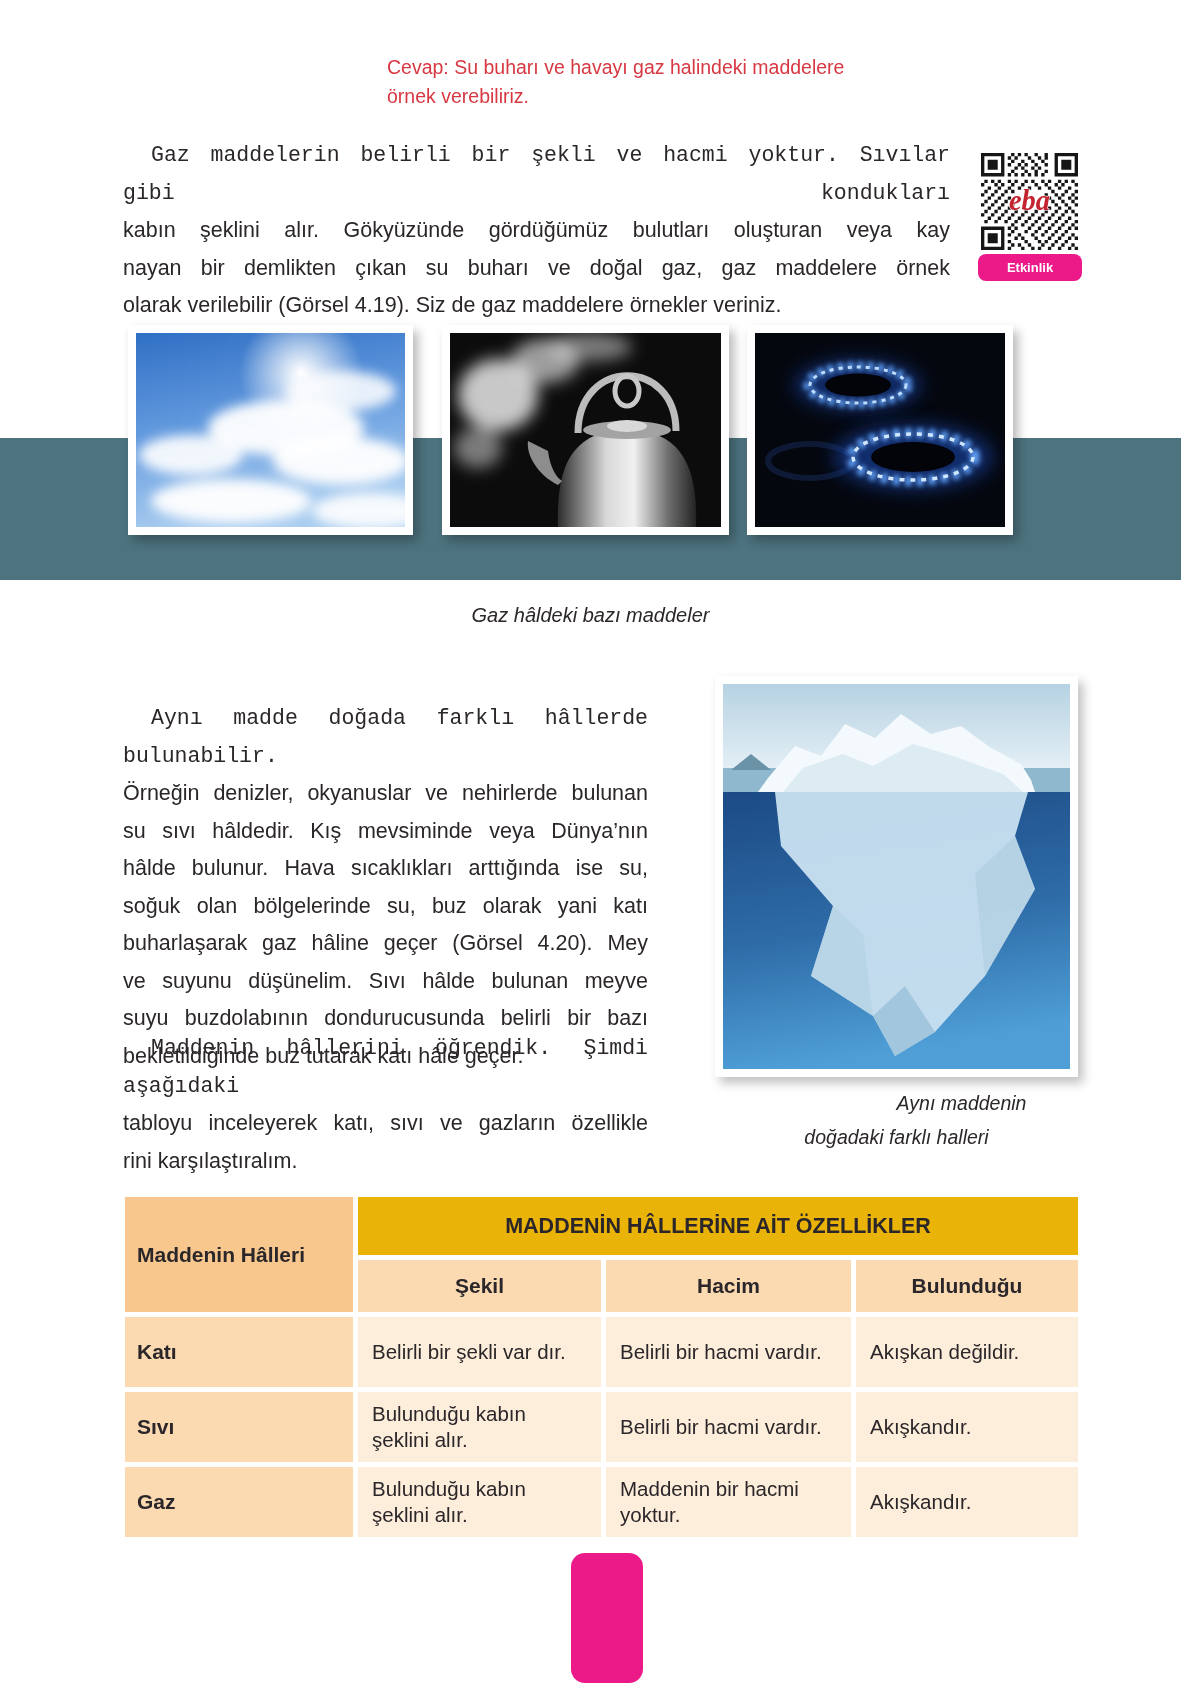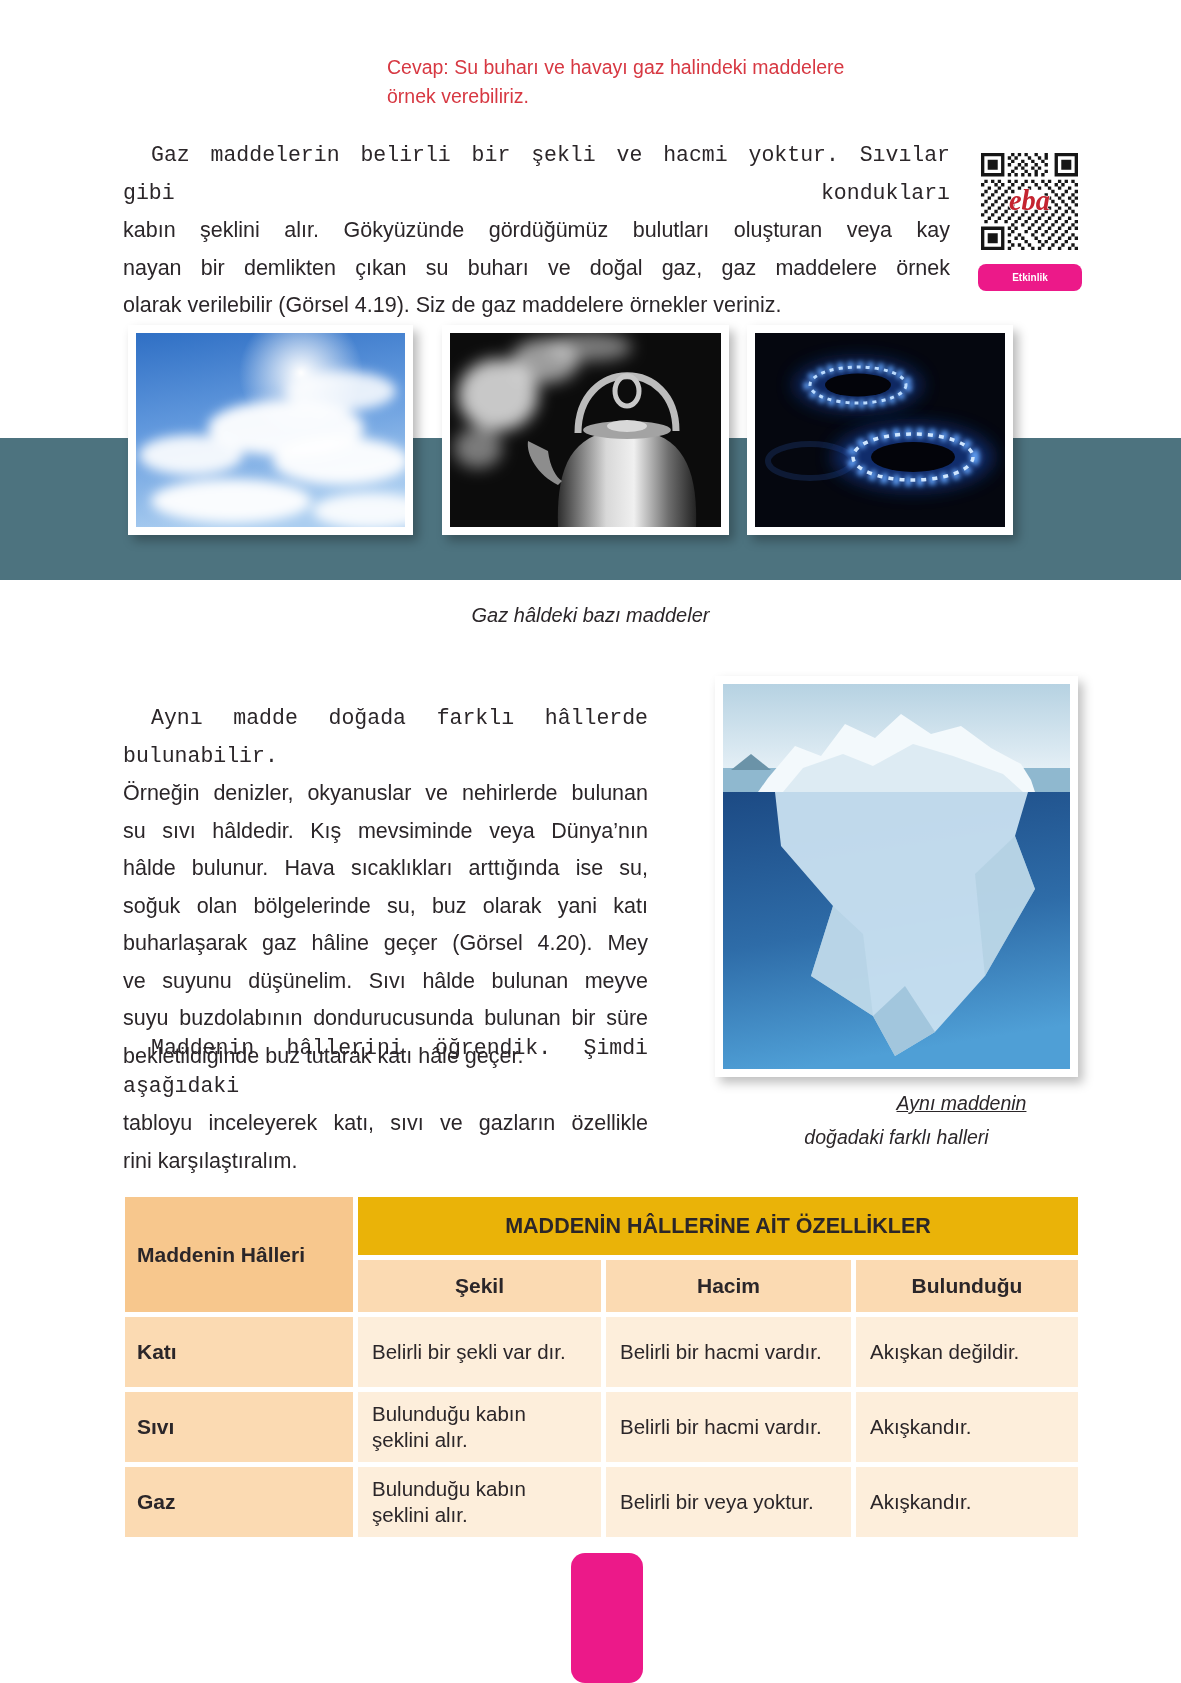--- a/index.html
+++ b/index.html
@@ -12,40 +12,40 @@
   .para .jline{text-align:justify;text-align-last:justify;}
   .para .lastline{text-align:left;}
   .para .indent{text-indent:28px;font-family:Liberation Mono, monospace;}
   #para1{left:123px;top:137px;width:827px;}
   #para2{left:123px;top:700px;width:525px;}
   #para3{left:123px;top:1030px;width:525px;}
   
   .qr-wrap{position:absolute;left:978px;top:153px;width:104px;}
   .qr-box{width:97px;height:97px;margin-left:3px;}
   .qr-box svg{width:100%;height:100%;display:block;}
-  .etkinlik{margin-top:14px;width:104px;height:27px;background:#ec1989;color:#fff;
-            font-size:10px;font-weight:bold;border-radius:8px;display:flex;
+  .etkinlik{margin-top:4px;width:104px;height:27px;background:#ec1989;color:#fff;
+            font-size:13px;font-weight:bold;border-radius:8px;display:flex;
             align-items:center;justify-content:center;border:none;cursor:pointer;}
   
   .band{position:absolute;left:0;top:438px;width:1181px;height:142px;background:#4d737f;z-index:1;}
   
   .photo{position:absolute;top:325px;background:#fff;padding:8px;z-index:2;
          box-shadow:5px 6px 10px rgba(0,0,0,0.28);}
   .photo svg{display:block;}
   #photo1{left:128px;}
   #photo2{left:442px;}
   #photo3{left:747px;}
   .caption{position:absolute;font-style:italic;font-size:20px;color:#2b2629;}
   #caption-gas{left:0;top:604px;width:1181px;text-align:center;}
   
   .figure{position:absolute;left:715px;top:676px;background:#fff;padding:8px;
           box-shadow:5px 6px 10px rgba(0,0,0,0.25);}
   .figure svg{display:block;}
   #caption-ice{left:715px;top:1086px;width:363px;text-align:center;font-size:19.5px;line-height:34px;}
-  #caption-ice .shift{text-indent:130px;text-decoration:underline;}
+  #caption-ice .shift{text-indent:130px;}
   
   .mtable{position:absolute;left:125px;top:1197px;width:953px;display:grid;
           grid-template-columns:228px 243px 245px 222px;
           grid-template-rows:58px 52px 70px 70px 70px;gap:5px;}
   .mtable div{display:flex;align-items:center;}
   .th-corner{grid-column:1;grid-row:1/3;background:#f7c78d;font-weight:bold;font-size:21px;padding-left:12px;}
   .th-main{grid-column:2/5;grid-row:1;background:#eab308;font-weight:bold;font-size:21.5px;justify-content:center;}
   .th-sub{background:#fbdab2;font-weight:bold;font-size:21px;justify-content:center;}
   .row-label{background:#fbdab2;font-weight:bold;font-size:21px;padding-left:12px;text-align:center;}
   .cell{background:#fdeedb;font-size:20.5px;padding:6px 14px;line-height:26px;}
@@ -231,21 +231,21 @@
   </div>
 
   <div class="para" id="para2">
     <div class="jline indent">Aynı madde doğada farklı hâllerde bulunabilir.</div>
     <div class="jline">Örneğin denizler, okyanuslar ve nehirlerde bulunan</div>
     <div class="jline">su sıvı hâldedir. Kış mevsiminde veya Dünya’nın</div>
     <div class="jline">hâlde bulunur. Hava sıcaklıkları arttığında ise su,</div>
     <div class="jline">soğuk olan bölgelerinde su, buz olarak yani katı</div>
     <div class="jline">buharlaşarak gaz hâline geçer (Görsel 4.20). Mey</div>
     <div class="jline">ve suyunu düşünelim. Sıvı hâlde bulunan meyve</div>
-    <div class="jline">suyu buzdolabının dondurucusunda bulunan bir süre</div>
+    <div class="jline">suyu buzdolabının dondurucusunda belirli bir bazı</div>
     <div class="lastline">bekletildiğinde buz tutarak katı hâle geçer.</div>
   </div>
 
   <div class="para" id="para3">
     <div class="jline indent">Maddenin hâllerini öğrendik. Şimdi aşağıdaki</div>
     <div class="jline">tabloyu inceleyerek katı, sıvı ve gazların özellikle</div>
     <div class="lastline">rini karşılaştıralım.</div>
   </div>
 
   <div class="mtable">
@@ -260,19 +260,19 @@
     <div class="cell">Belirli bir hacmi vardır.</div>
     <div class="cell">Akışkan değildir.</div>
 
     <div class="row-label">Sıvı</div>
     <div class="cell">Bulunduğu kabın şeklini alır.</div>
     <div class="cell">Belirli bir hacmi vardır.</div>
     <div class="cell">Akışkandır.</div>
 
     <div class="row-label">Gaz</div>
     <div class="cell">Bulunduğu kabın şeklini alır.</div>
-    <div class="cell">Belirli bir veya yoktur.</div>
+    <div class="cell">Maddenin bir hacmi yoktur.</div>
     <div class="cell">Akışkandır.</div>
   </div>
 
   <div class="page-tab"></div>
 
 </div>
 
 </body></html>

